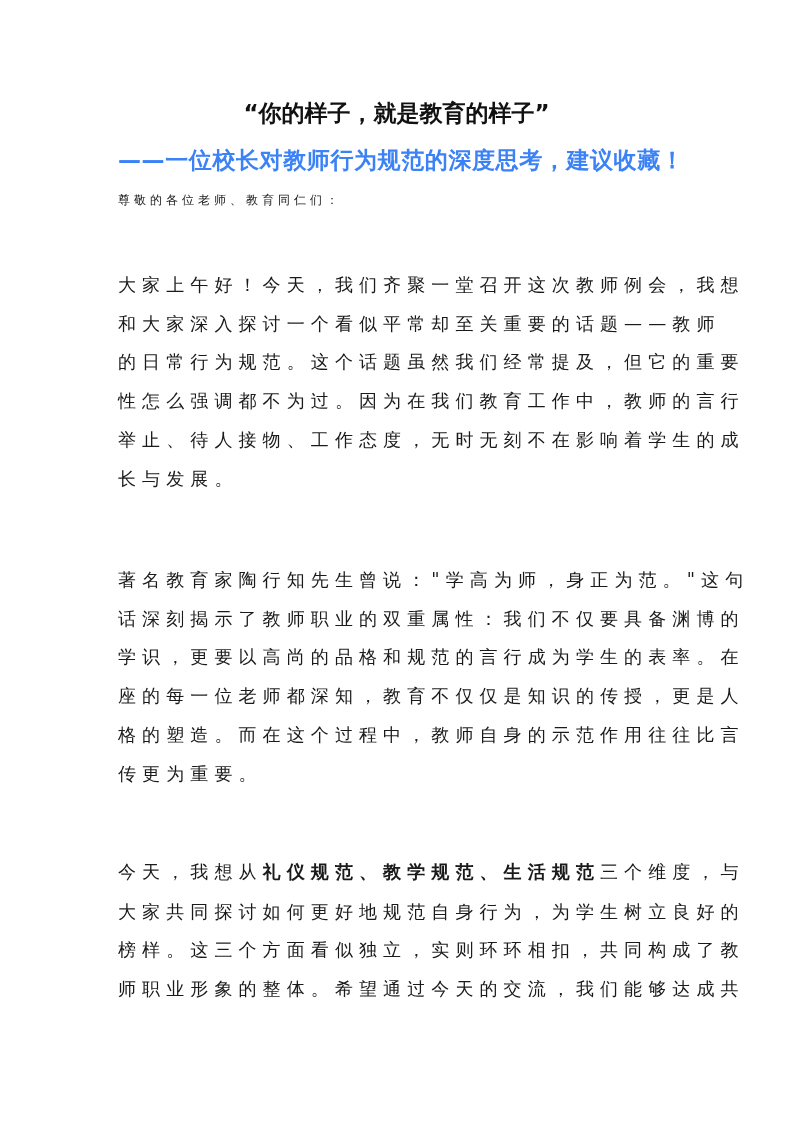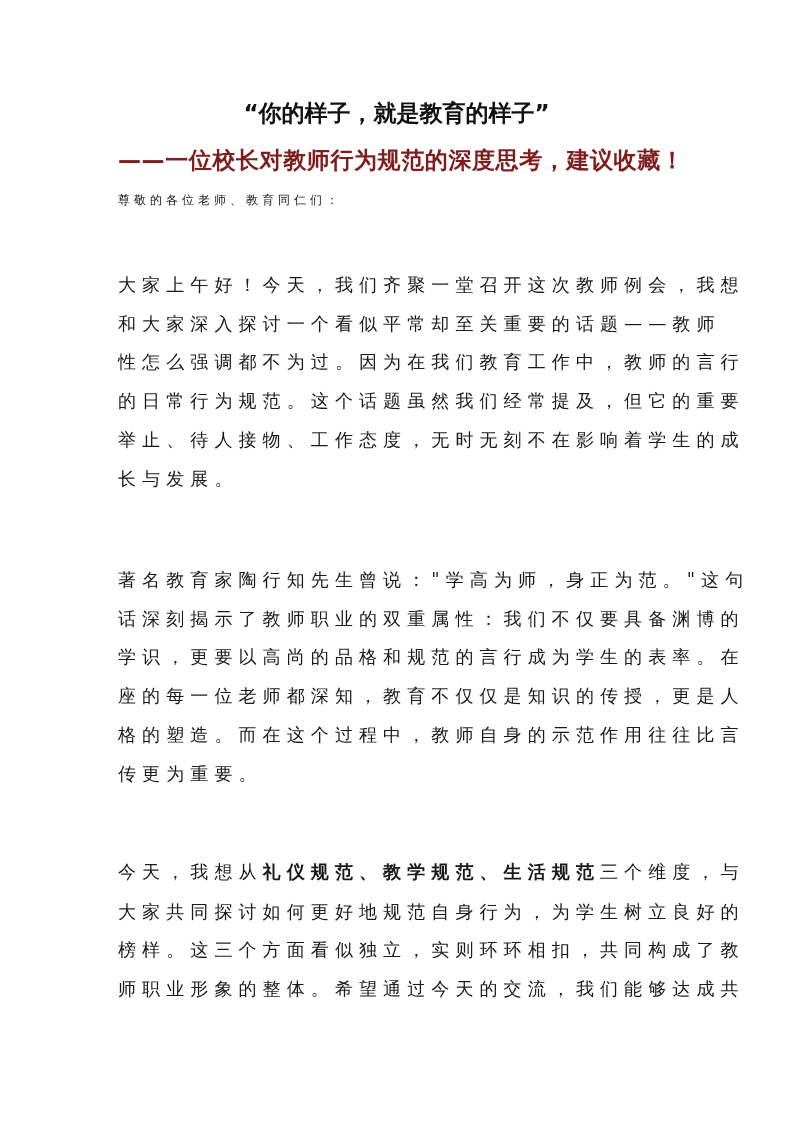--- a/index.html
+++ b/index.html
@@ -4,43 +4,43 @@
 <style>
   html, body { margin: 0; padding: 0; background: #ffffff; }
   body { width: 793px; height: 1122px; position: relative; overflow: hidden;
          font-family: "DejaVu Serif", "Liberation Serif", serif; color: #1a1a1a; }
   .page { position: absolute; left: 0; top: 0; width: 685px; height: 1122px; background: #fff; border-radius: 22px; }
   .title1 { position: absolute; top: 98px; left: 0; width: 793px; text-align: center;
             font-family: "DejaVu Sans", "Liberation Sans", sans-serif; font-weight: bold;
             font-size: 23px; line-height: 30px; color: #111; }
   .title2 { position: absolute; top: 145px; left: 118px; width: 570px; white-space: nowrap;
             font-family: "DejaVu Sans", "Liberation Sans", sans-serif; font-weight: bold;
-            font-size: 23px; line-height: 30px; color: #7f1d1d; letter-spacing: 0.6px; }
+            font-size: 23px; line-height: 30px; color: #3b82f6; letter-spacing: 0.6px; }
   .salute { position: absolute; top: 186px; left: 118px; font-size: 12px; line-height: 28px;
             letter-spacing: 4px; }
   .para { position: absolute; left: 118px; width: 560px; font-size: 18px; line-height: 38.7px;
           letter-spacing: 6.1px; }
   .para .ln { display: block; white-space: nowrap; }
   .para b { font-family: Liberation Mono, monospace; font-weight: bold; }
 </style>
 </head>
 <body>
 
 <div class="page">
 
   <div class="title1">“你的样子，就是教育的样子”</div>
   <div class="title2">——一位校长对教师行为规范的深度思考，建议收藏！</div>
 
   <div class="salute">尊敬的各位老师、教育同仁们：</div>
 
   <div class="para" style="top: 266px;">
     <span class="ln">大家上午好！今天，我们齐聚一堂召开这次教师例会，我想</span>
     <span class="ln">和大家深入探讨一个看似平常却至关重要的话题——教师</span>
+    <span class="ln">的日常行为规范。这个话题虽然我们经常提及，但它的重要</span>
     <span class="ln">性怎么强调都不为过。因为在我们教育工作中，教师的言行</span>
-    <span class="ln">的日常行为规范。这个话题虽然我们经常提及，但它的重要</span>
     <span class="ln">举止、待人接物、工作态度，无时无刻不在影响着学生的成</span>
     <span class="ln">长与发展。</span>
   </div>
 
   <div class="para" style="top: 561px;">
     <span class="ln">著名教育家陶行知先生曾说："学高为师，身正为范。"这句</span>
     <span class="ln">话深刻揭示了教师职业的双重属性：我们不仅要具备渊博的</span>
     <span class="ln">学识，更要以高尚的品格和规范的言行成为学生的表率。在</span>
     <span class="ln">座的每一位老师都深知，教育不仅仅是知识的传授，更是人</span>
     <span class="ln">格的塑造。而在这个过程中，教师自身的示范作用往往比言</span>

